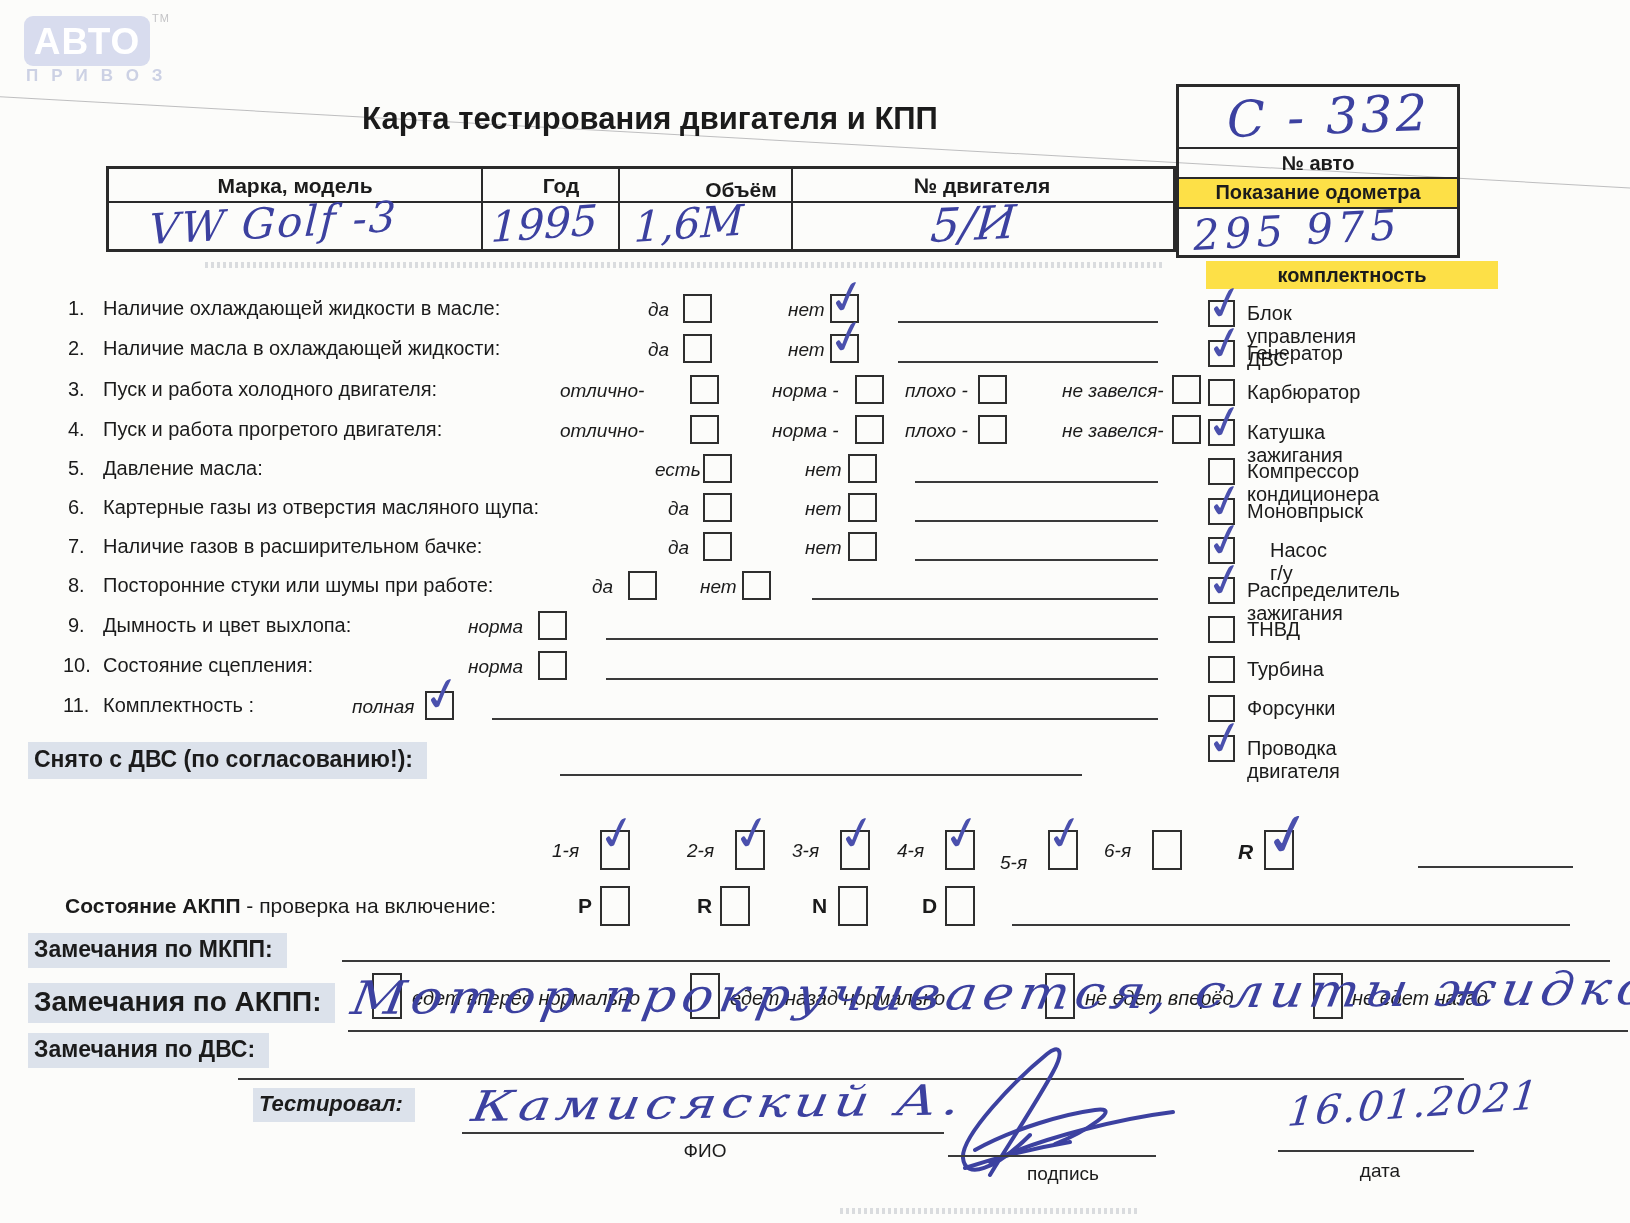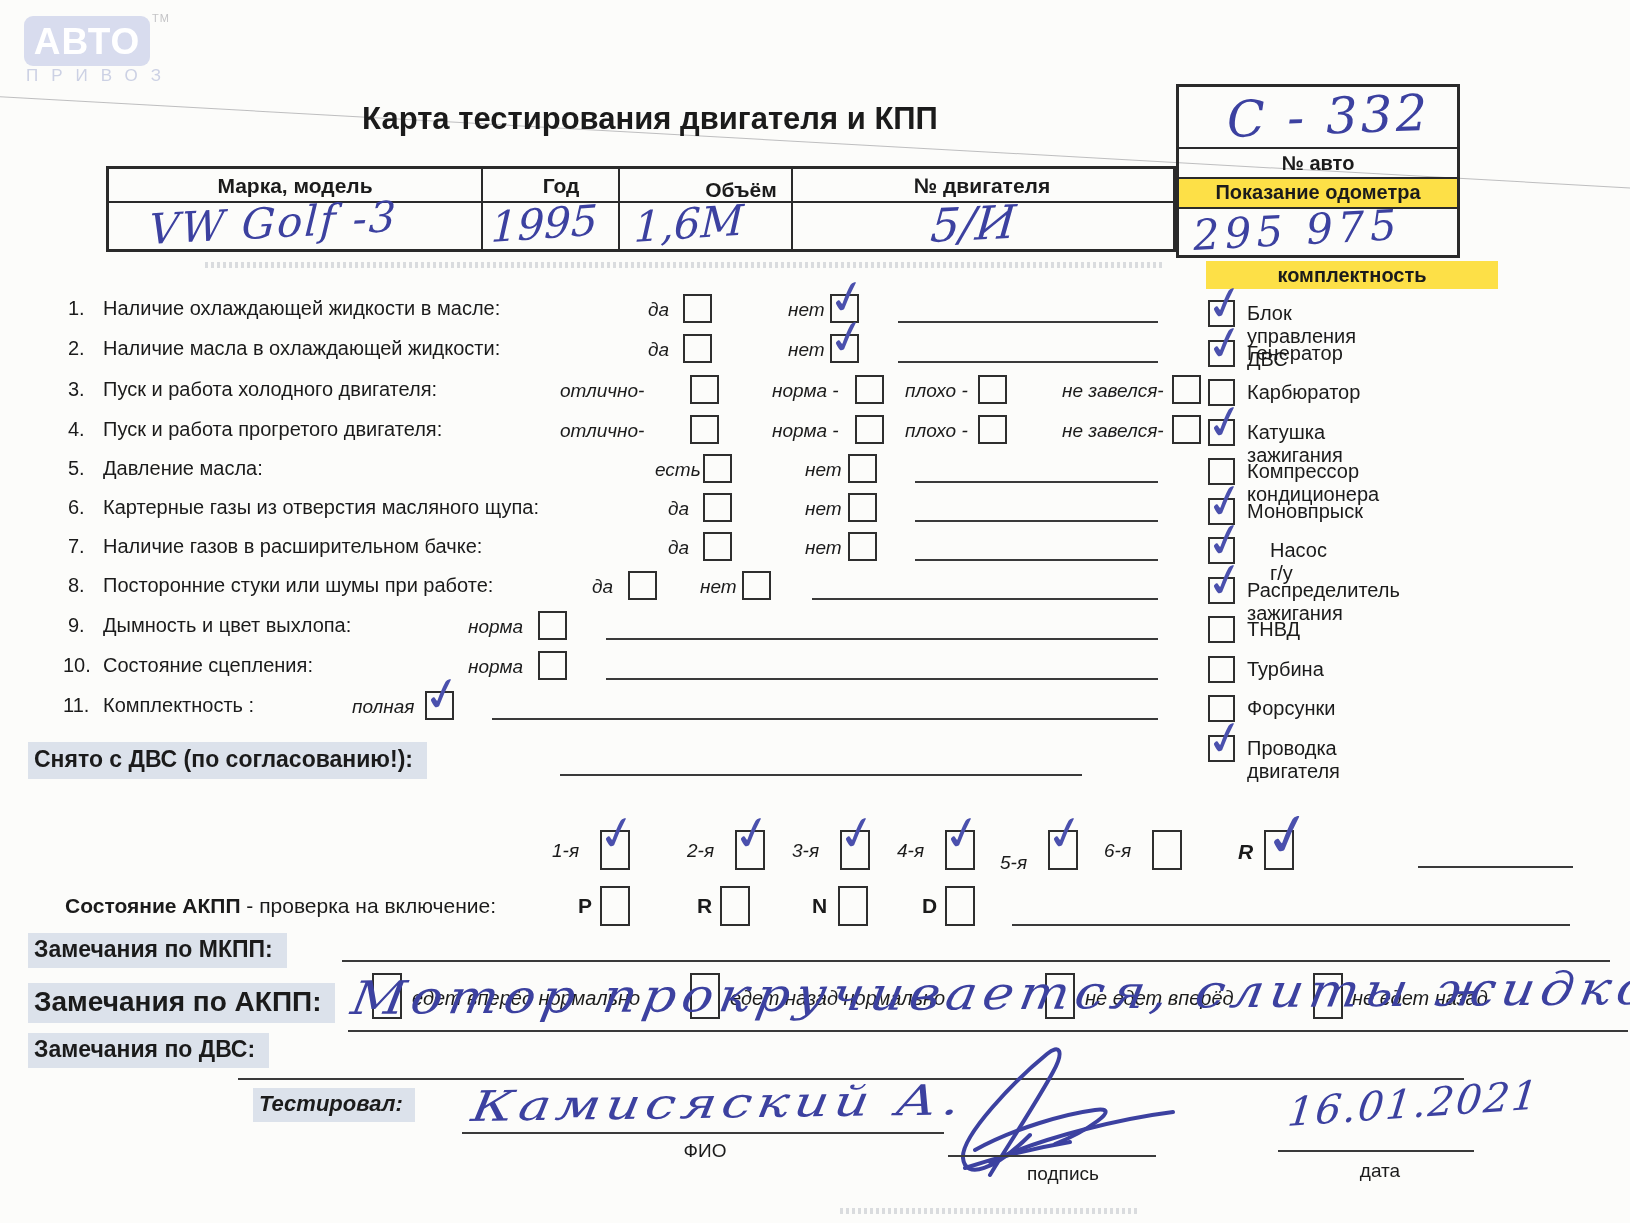--- a/index.html
+++ b/index.html
@@ -24,21 +24,21 @@
   .shadeb{background:#dce2eb;}
   .scanline{position:absolute;height:1px;background:#9d9da0;opacity:.65;transform-origin:left center;}
   .tbl{position:absolute;border:3px solid #2a2a2a;box-sizing:border-box;}
   .tbl .v{position:absolute;top:0;bottom:0;width:2px;background:#2a2a2a;}
   .tbl .h{position:absolute;left:0;right:0;height:2px;background:#2a2a2a;}
   .th{position:absolute;font-weight:bold;font-size:21px;text-align:center;}
   .logo-box{position:absolute;left:24px;top:16px;width:126px;height:50px;border-radius:9px;
             background:#d8dcee;display:flex;align-items:center;justify-content:center;}
   .logo-top{color:#ffffff;font-weight:bold;font-size:37px;letter-spacing:1px;line-height:1;}
   .logo-bottom{position:absolute;left:26px;top:66px;width:124px;display:flex;justify-content:flex-end;
-               color:#ccd1e4;font-size:17px;font-weight:normal;}
+               color:#ccd1e4;font-size:17px;font-weight:bold;}
   .logo-tm{position:absolute;left:152px;top:12px;font-size:11px;color:#c4c4c6;letter-spacing:1px;}
   .dots{position:absolute;height:6px;opacity:.35;
         background-image:repeating-linear-gradient(90deg,#9aa0ab 0 3px,transparent 3px 6px);}
 </style>
 </head>
 <body>
 
 <div class="page">
 
   <div class="scanline" style="left:-5px;top:96px;width:1700px;transform:rotate(3.2deg);"></div>

